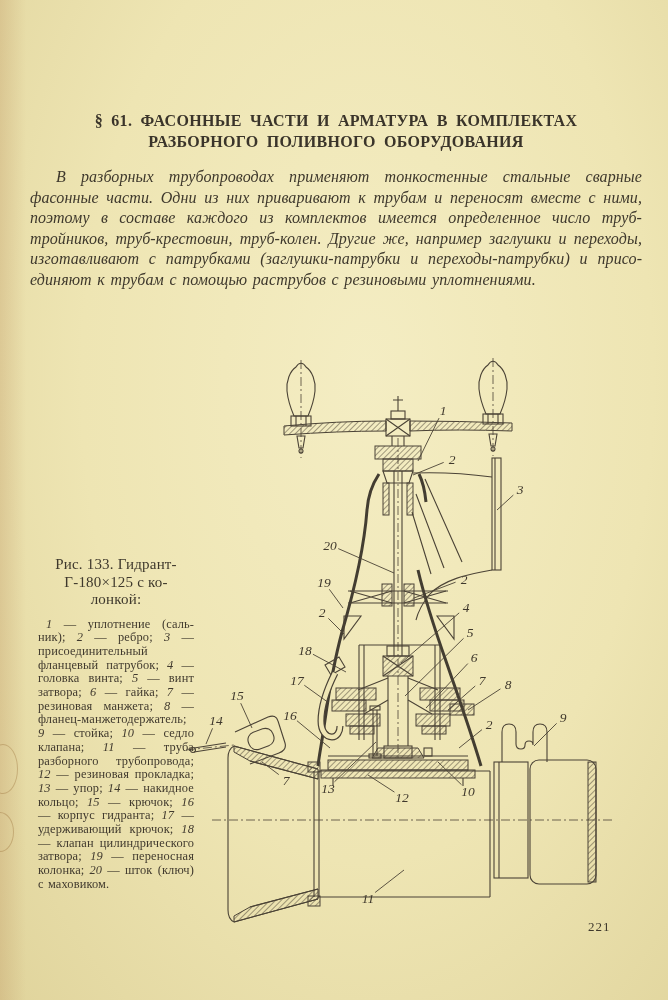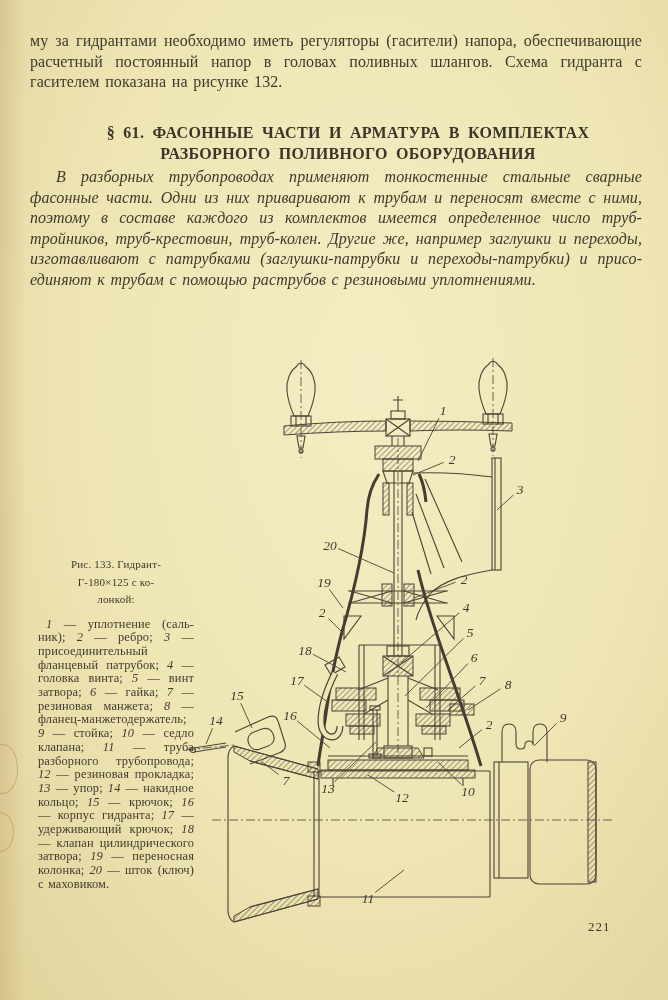--- a/index.html
+++ b/index.html
@@ -21,26 +21,26 @@
   .s2{left:-14px;top:812px;width:26px;height:38px;}
   .body{
     position:absolute;left:30px;width:612px;margin:0;
     font-size:16px;line-height:20.5px;
     text-align:justify;word-spacing:1.5px;letter-spacing:0.1px;
   }
   .cont{top:31px;}
   .p1{top:167px;text-indent:26px;font-style:italic;}
   .p2{top:321px;text-indent:26px;}
   .heading{
-    position:absolute;left:30px;top:110px;width:612px;margin:12px;
+    position:absolute;left:30px;top:110px;width:612px;margin:0;
     font-size:16px;line-height:21px;font-weight:700;
     text-align:center;word-spacing:4px;letter-spacing:0.3px;color:#3a342a;
   }
   .caption{position:absolute;left:26px;top:556px;width:180px;}
-  .cap-line{text-align:center;font-size:11px;line-height:17.5px;letter-spacing:0.2px;}
+  .cap-line{text-align:center;font-size:15px;line-height:17.5px;letter-spacing:0.2px;}
   .legend{
     margin:9px auto 0 auto;width:156px;
     font-size:12.4px;line-height:13.7px;
     text-align:justify;text-indent:8px;word-spacing:1px;letter-spacing:0.15px;
     color:#413a2e;
   }
   .legend i{font-style:italic;}
   .fig{position:absolute;left:178px;top:358px;}
   .ln{fill:none;stroke:#4b4336;stroke-width:1.1;}
   .thick{fill:none;stroke:#433d31;stroke-width:3;}
@@ -53,21 +53,20 @@
   .pageno{position:absolute;left:588px;top:919px;font-size:13px;letter-spacing:1px;}
 </style>
 </head>
 <body>
 
 <div class="page">
   <div class="gutter"></div>
   <div class="stain s1"></div>
   <div class="stain s2"></div>
 
-  <p class="body cont">му за гидрантами необходимо иметь регуляторы (гасители) напора, обеспечивающие расчетный постоянный напор в головах поливных шлангов. Схема гидранта с гасителем показана на рисунке 132.</p>
 
   <h2 class="heading"><span>§ 61.  ФАСОННЫЕ ЧАСТИ И АРМАТУРА В КОМПЛЕКТАХ</span><br><span>РАЗБОРНОГО ПОЛИВНОГО ОБОРУДОВАНИЯ</span></h2>
 
   <p class="body p1">В разборных трубопроводах применяют тонкостенные стальные сварные фасонные части. Одни из них приваривают к трубам и пе­реносят вместе с ними, поэтому в составе каждого из комплектов имеется определенное число труб-тройников, труб-крестовин, труб-колен. Другие же, например заглушки и переходы, изготавливают с патрубками (заглушки-патрубки и переходы-патрубки) и присо­единяют к трубам с помощью раструбов с резиновыми уплотне­ниями.</p>
 
   <div class="caption">
     <div class="cap-line">Рис. 133. Гидрант-</div>
     <div class="cap-line">Г-180×125 с ко-</div>
     <div class="cap-line">лонкой:</div>
     <div class="legend" id="legend"><i>1</i><span> — уплотнение (саль­ник); </span><i>2</i><span> — ребро; </span><i>3</i><span> — присоедини­тель­ный фланцевый па­трубок; </span><i>4</i><span> — головка винта; </span><i>5</i><span> — винт за­твора; </span><i>6</i><span> — гайка; </span><i>7</i><span> — резиновая манжета; </span><i>8</i><span> — фланец-манжето­держатель; </span><i>9</i><span> — стой­ка; </span><i>10</i><span> — седло кла­пана; </span><i>11</i><span> — труба разборного трубо­провода; </span><i>12</i><span> — рези­новая прокладка; </span><i>13</i><span> — упор; </span><i>14</i><span> — накидное кольцо; </span><i>15</i><span> — крючок; </span><i>16</i><span> — корпус гидранта; </span><i>17</i><span> — удержи­вающий крючок; </span><i>18</i><span> — клапан цилиндри­ческого за­твора; </span><i>19</i><span> — перенос­ная колонка; </span><i>20</i><span> — шток (ключ) с махо­виком.</span></div>

